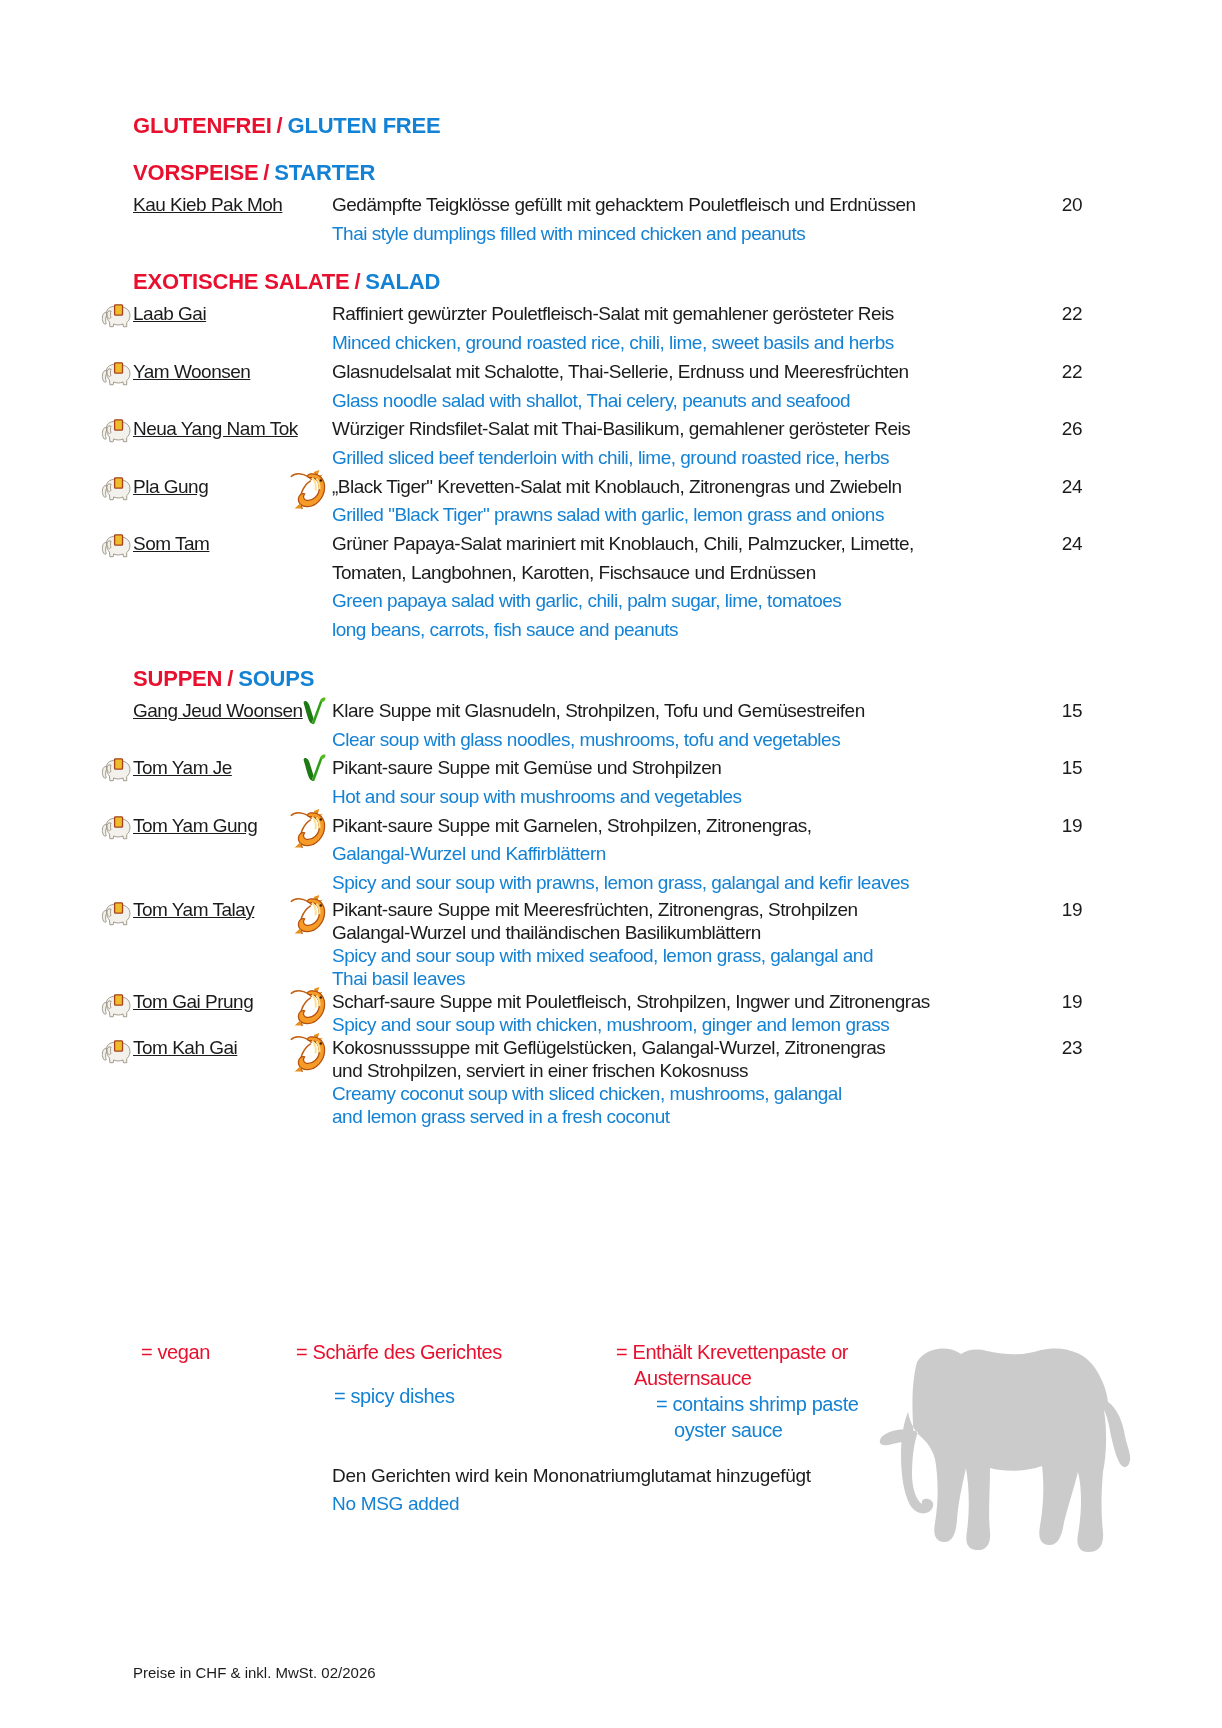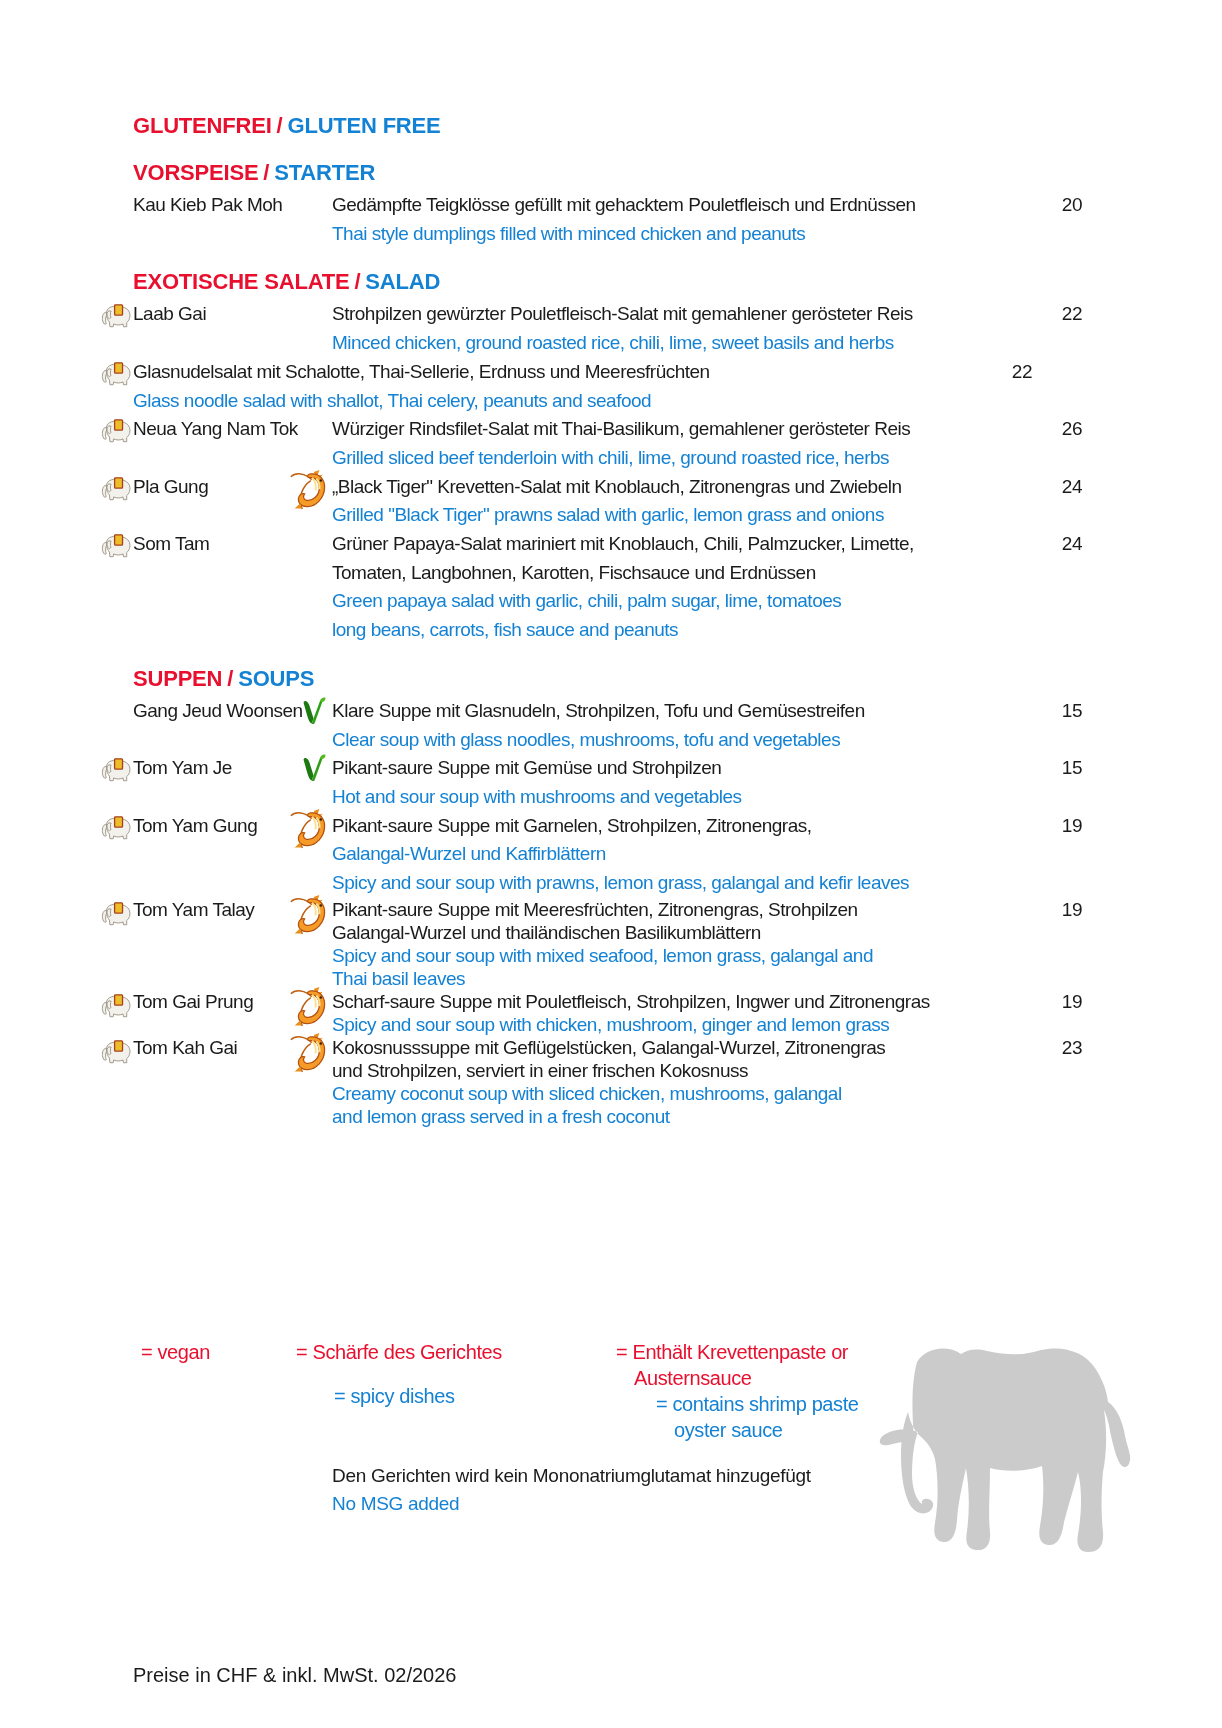--- a/index.html
+++ b/index.html
@@ -19,21 +19,21 @@
   .content{position:absolute;left:100px;top:113px;width:982px;z-index:1;}
   .page-title{margin:0 0 0 33px;font-size:22px;font-weight:bold;letter-spacing:-0.2px;line-height:26px;white-space:nowrap;}
   .sec-title{margin:21px 0 5px 33px;font-size:22px;font-weight:bold;letter-spacing:-0.2px;line-height:26px;white-space:nowrap;}
   .t-de{color:var(--red);}
   .t-sep{color:var(--red);margin:0 5px;}
   .t-en{color:var(--blue);}
   .item{display:grid;grid-template-columns:33px 199px 700px 50px;line-height:28.7px;font-size:19px;letter-spacing:-0.5px;}
   .item.tight{line-height:23px;}
   .col-spice{position:relative;}
   .spice-icon svg{width:32px;height:28px;margin-top:2px;display:block;}
-  .col-name{white-space:nowrap;}
+  .col-name{white-space:nowrap;text-decoration:underline;}
   .col-desc{position:relative;}
   .line{white-space:nowrap;}
   .line.blue{color:var(--blue);}
   .col-price{text-align:right;}
   .desc-icon{position:absolute;display:block;}
   .desc-icon.shrimp{left:-44px;top:-4px;}
   .desc-icon.shrimp svg{width:38px;height:44px;display:block;}
   .desc-icon.vegan{left:-30px;top:0px;}
   .desc-icon.vegan svg{width:24px;height:30px;display:block;}
   
@@ -45,21 +45,21 @@
   .lrow{display:flex;align-items:flex-start;gap:8px;}
   .lred{color:var(--red);line-height:26px;padding-top:3px;margin-top:34px;}
   .lblue{color:var(--blue);line-height:26px;}
   .spice-col .lblue{margin-left:46px;margin-top:18px;}
   .shrimp-col .lblue{margin-left:48px;margin-top:0;}
   .ind{display:inline-block;margin-left:18px;}
   
   .msg{position:absolute;left:332px;top:1462px;z-index:1;font-size:19px;font-weight:normal;letter-spacing:-0.3px;line-height:28px;white-space:nowrap;}
   .msg .en{color:var(--blue);}
   
-  .footer{position:absolute;left:133px;top:1664px;z-index:1;font-size:20px;letter-spacing:0;color:var(--ink);white-space:nowrap;}
+  .footer{position:absolute;left:133px;top:1664px;z-index:1;font-size:15px;letter-spacing:0;color:var(--ink);white-space:nowrap;}
 </style>
 </head>
 <body>
 
 <div class="page">
 
   <div class="watermark">
     <svg viewBox="0 0 290 228" xmlns="http://www.w3.org/2000/svg" width="290" height="228">
       <path fill="var(--watermark)" d="M62,20
         C70,6 92,2 106,12 C112,8 120,6 132,9 C156,14 170,13 186,8
@@ -107,35 +107,36 @@
     <div class="col-spice"><span class="spice-icon"><svg viewBox="0 0 34 30" xmlns="http://www.w3.org/2000/svg">
     <g fill="#f3f1ec" stroke="#9b9384" stroke-width="1">
       <path d="M6,11 C3.5,11.5 2,15 2.5,19 C3,22.5 5,25 6.5,23.5 C5.5,20 5.5,16 7.5,13.5 Z"></path>
       <path d="M7,14 C5.5,8 10,4.5 17,4.5 C24,4.5 30,6.5 31.5,11.5 C32.8,16 31,20 28.5,22 L28.5,26.5 L25,26.5 L24.5,23.5 C21.5,25 17.5,25 14.5,23.5 L14,26.5 L10.5,26.5 L10,21.5 C8,19 7,16.5 7,14 Z"></path>
       <path d="M9.5,9.5 C7.5,10 6.8,13 7.8,15.5 C8.8,18 10.8,18.5 11.5,16.5 C10.8,14 10.8,11.5 11.8,9.8 Z"></path>
     </g>
     <rect x="15.5" y="3" width="8.5" height="11" rx="1" fill="#edbd2a" stroke="#a8401d" stroke-width="1.4"></rect>
   </svg></span></div>
     <div class="col-name">Laab Gai</div>
     <div class="col-desc">
-                <div class="line">Strohpilzen gewürzter Pouletfleisch-Salat mit gemahlener gerösteter Reis</div>
+                <div class="line">Raffiniert gewürzter Pouletfleisch-Salat mit gemahlener gerösteter Reis</div>
                 <div class="line blue">Minced chicken, ground roasted rice, chili, lime, sweet basils and herbs</div>
               </div>
     <div class="col-price">22</div>
   </div>
 
   <div class="item">
     <div class="col-spice"><span class="spice-icon"><svg viewBox="0 0 34 30" xmlns="http://www.w3.org/2000/svg">
     <g fill="#f3f1ec" stroke="#9b9384" stroke-width="1">
       <path d="M6,11 C3.5,11.5 2,15 2.5,19 C3,22.5 5,25 6.5,23.5 C5.5,20 5.5,16 7.5,13.5 Z"></path>
       <path d="M7,14 C5.5,8 10,4.5 17,4.5 C24,4.5 30,6.5 31.5,11.5 C32.8,16 31,20 28.5,22 L28.5,26.5 L25,26.5 L24.5,23.5 C21.5,25 17.5,25 14.5,23.5 L14,26.5 L10.5,26.5 L10,21.5 C8,19 7,16.5 7,14 Z"></path>
       <path d="M9.5,9.5 C7.5,10 6.8,13 7.8,15.5 C8.8,18 10.8,18.5 11.5,16.5 C10.8,14 10.8,11.5 11.8,9.8 Z"></path>
     </g>
     <rect x="15.5" y="3" width="8.5" height="11" rx="1" fill="#edbd2a" stroke="#a8401d" stroke-width="1.4"></rect>
   </svg></span></div>
+    <div class="col-name">Yam Woonsen</div>
     <div class="col-desc">
                 <div class="line">Glasnudelsalat mit Schalotte, Thai-Sellerie, Erdnuss und Meeresfrüchten</div>
                 <div class="line blue">Glass noodle salad with shallot, Thai celery, peanuts and seafood</div>
               </div>
     <div class="col-price">22</div>
   </div>
 
   <div class="item">
     <div class="col-spice"><span class="spice-icon"><svg viewBox="0 0 34 30" xmlns="http://www.w3.org/2000/svg">
     <g fill="#f3f1ec" stroke="#9b9384" stroke-width="1">

